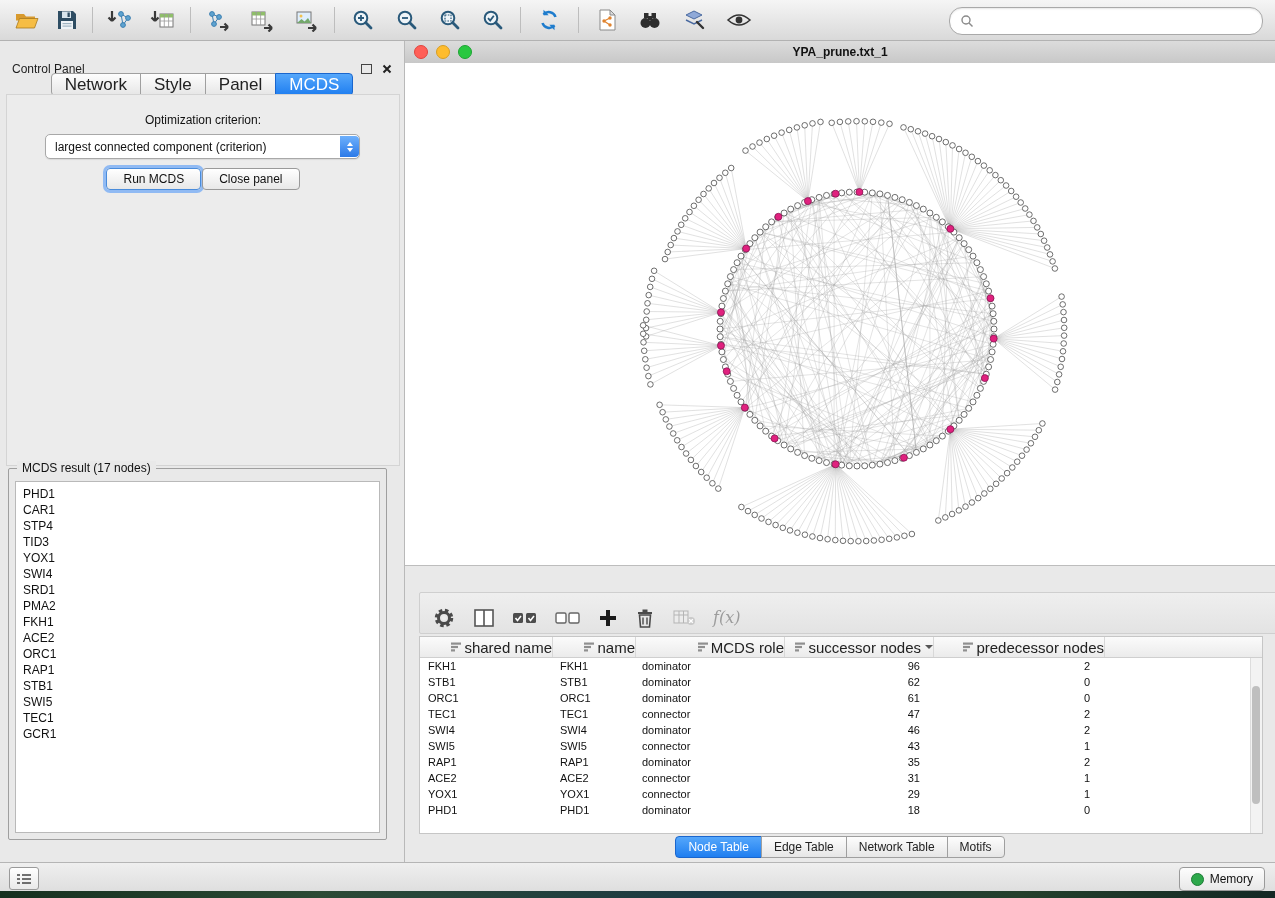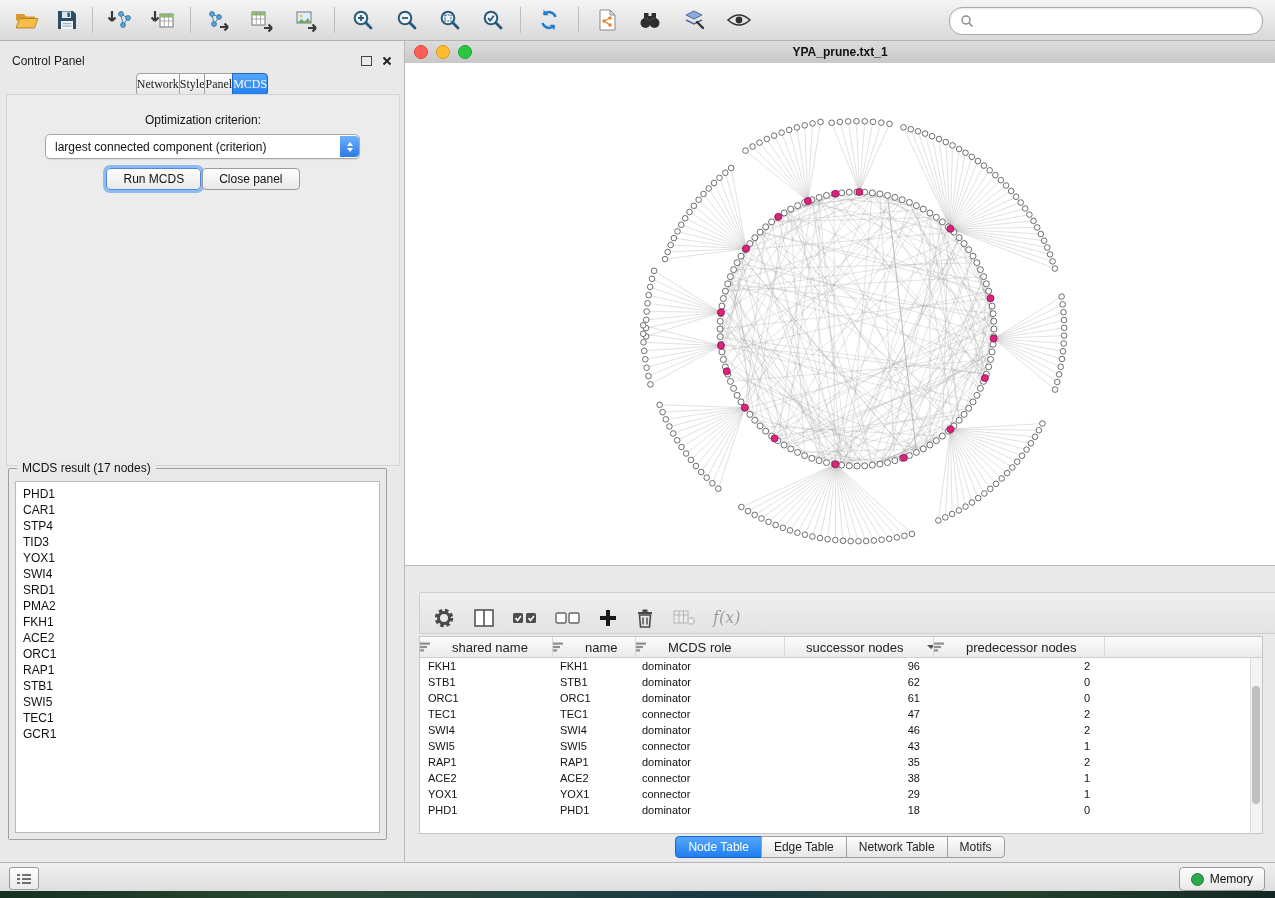--- a/index.html
+++ b/index.html
@@ -7,30 +7,30 @@
   #app{position:relative;width:1275px;height:898px;background:#dcdcdc;overflow:hidden;color:#1a1a1a;font-size:12px;}
 
   
   .main-toolbar{position:absolute;left:0;top:0;width:100%;height:40px;background:linear-gradient(#f5f5f5,#d9d9d9);border-bottom:1px solid #b2b2b2;}
   .tb-btn{position:absolute;top:4px;width:38px;height:32px;border-radius:4px;display:flex;align-items:center;justify-content:center;}
   .tb-sep{position:absolute;top:7px;width:1px;height:26px;background:#bdbdbd;}
   .search-box{position:absolute;top:7px;right:12px;width:292px;height:26px;background:#fff;border:1px solid #a9a9a9;border-radius:13px;display:flex;align-items:center;padding:0 10px;box-shadow:inset 0 1px 2px rgba(0,0,0,.10);}
   .search-box input{flex:1;border:0;outline:0;background:transparent;margin-left:6px;font:12px "Liberation Sans",sans-serif;}
 
   
-  .panel-titlebar{position:absolute;left:0;top:0;right:0;height:24px;display:flex;align-items:center;padding:8px 12px;}
+  .panel-titlebar{position:absolute;left:0;top:0;right:0;height:24px;display:flex;align-items:center;padding:16px 12px;}
   .panel-title{font-size:12px;color:#1d1d1d;}
   .panel-titlebar .spacer{flex:1;}
   .mini-float{width:9px;height:8px;border:1.5px solid #444;margin-right:10px;}
   .mini-close svg{display:block;}
 
   
   .control-panel{position:absolute;left:0;top:41px;width:404px;height:821px;background:#e9e9e9;border-right:1px solid #b9b9b9;}
   .cp-tabs{position:absolute;left:0;top:32px;right:0;display:flex;justify-content:center;}
-  .cp-tab{height:21px;line-height:21px;padding:0 0;font-size:12px;background:linear-gradient(#fdfdfd,#e6e6e6);border:1px solid #9f9f9f;margin-left:-1px;color:#222;font-family:Liberation Serif, serif;}
+  .cp-tab{height:21px;line-height:21px;padding:0 13px;font-size:17px;background:linear-gradient(#fdfdfd,#e6e6e6);border:1px solid #9f9f9f;margin-left:-1px;color:#222;}
   .cp-tab:first-child{border-radius:4px 0 0 4px;margin-left:0;}
   .cp-tab:last-child{border-radius:0 4px 4px 0;}
   .cp-tab.active{background:linear-gradient(#55a7fb,#1f7ef0);border-color:#1a66cd;color:#fff;}
   .cp-content{position:absolute;left:6px;top:53px;width:392px;height:370px;background:#ececec;border:1px solid #d4d4d4;}
   .opt-label{position:absolute;left:0;right:0;top:18px;text-align:center;font-size:12px;color:#111;}
   .dropdown{position:absolute;left:38px;top:39px;width:313px;height:23px;background:#fff;border:1px solid #a8a8a8;border-radius:5px;display:flex;align-items:center;box-shadow:0 1px 1px rgba(0,0,0,.08);}
   .dd-text{flex:1;padding-left:9px;font-size:12px;color:#111;white-space:nowrap;overflow:hidden;}
   .dd-stepper{width:19px;height:21px;border-radius:0 4px 4px 0;background:linear-gradient(#6db0fc,#2c7ae8);display:flex;flex-direction:column;align-items:center;justify-content:center;gap:2px;}
   .tri-up{width:0;height:0;border-left:3.5px solid transparent;border-right:3.5px solid transparent;border-bottom:4.5px solid #fff;}
   .tri-down{width:0;height:0;border-left:3.5px solid transparent;border-right:3.5px solid transparent;border-top:4.5px solid #fff;}
@@ -53,21 +53,21 @@
   .net-title{position:absolute;left:0;right:0;text-align:center;font-size:12px;font-weight:bold;color:#111;}
   .net-canvas{position:absolute;left:0;top:22px;width:870px;height:502px;background:#fff;}
 
   
   .table-panel{position:absolute;left:405px;top:565px;width:870px;height:297px;background:#e9e9e9;border-top:1px solid #bdbdbd;}
   .tp-toolbar{position:absolute;left:14px;top:26px;width:842px;height:40px;background:linear-gradient(#efefef,#e3e3e3);border:1px solid #cfcfcf;border-radius:2px;display:flex;align-items:center;gap:17px;padding:0 12px;}
   .tool-ico{display:flex;align-items:center;justify-content:center;margin-top:9px;}
   .fx-label{font-family:"DejaVu Serif",serif;font-style:italic;color:#9c9c9c;font-size:16px;}
   .table-area{position:absolute;left:14px;top:70px;width:842px;height:196px;background:#fff;border:1px solid #c6c6c6;overflow:hidden;}
   .thead{display:flex;height:20px;background:linear-gradient(#fbfbfb,#ebebeb);border-bottom:1px solid #cfcfcf;}
-  .th{display:flex;align-items:center;justify-content:flex-start;gap:21px;font-size:13px;color:#222;border-right:1px solid #d8d8d8;white-space:nowrap;overflow:hidden;}
+  .th{display:flex;align-items:center;justify-content:flex-end;gap:2px;font-size:15px;color:#222;border-right:1px solid #d8d8d8;white-space:nowrap;overflow:hidden;}
   .th.filler{flex:1;border-right:0;}
   .hdr-chevron{width:0;height:0;border-left:4px solid transparent;border-right:4px solid transparent;border-top:4.5px solid #555;margin-left:2px;}
   .tbody{}
   .trow{display:flex;height:16px;}
   .tcell{font-size:11px;line-height:16px;padding-left:8px;white-space:nowrap;overflow:hidden;box-sizing:border-box;color:#111;}
   .tcell.num{text-align:right;padding-left:0;padding-right:10px;}
   .vscroll{position:absolute;right:0;top:21px;width:11px;bottom:0;background:#f3f3f3;border-left:1px solid #ddd;}
   .vthumb{position:absolute;left:1px;top:28px;width:8px;height:118px;background:#bfbfbf;border-radius:4px;}
   .tp-tabs{position:absolute;left:0;right:0;top:270px;display:flex;justify-content:center;}
   .tp-tab{height:20px;line-height:20px;padding:0 12px;font-size:12px;background:linear-gradient(#fdfdfd,#e6e6e6);border:1px solid #9f9f9f;margin-left:-1px;color:#222;}
@@ -734,21 +734,21 @@
             <div class="tcell" style="width: 132px;">RAP1</div>
             <div class="tcell" style="width: 82px;">RAP1</div>
             <div class="tcell" style="width: 148px;">dominator</div>
             <div class="tcell num" style="width: 148px;">35</div>
             <div class="tcell num" style="width: 170px;">2</div>
           </div>
           <div class="trow">
             <div class="tcell" style="width: 132px;">ACE2</div>
             <div class="tcell" style="width: 82px;">ACE2</div>
             <div class="tcell" style="width: 148px;">connector</div>
-            <div class="tcell num" style="width: 148px;">38</div>
+            <div class="tcell num" style="width: 148px;">31</div>
             <div class="tcell num" style="width: 170px;">1</div>
           </div>
           <div class="trow">
             <div class="tcell" style="width: 132px;">YOX1</div>
             <div class="tcell" style="width: 82px;">YOX1</div>
             <div class="tcell" style="width: 148px;">connector</div>
             <div class="tcell num" style="width: 148px;">29</div>
             <div class="tcell num" style="width: 170px;">1</div>
           </div>
           <div class="trow">

